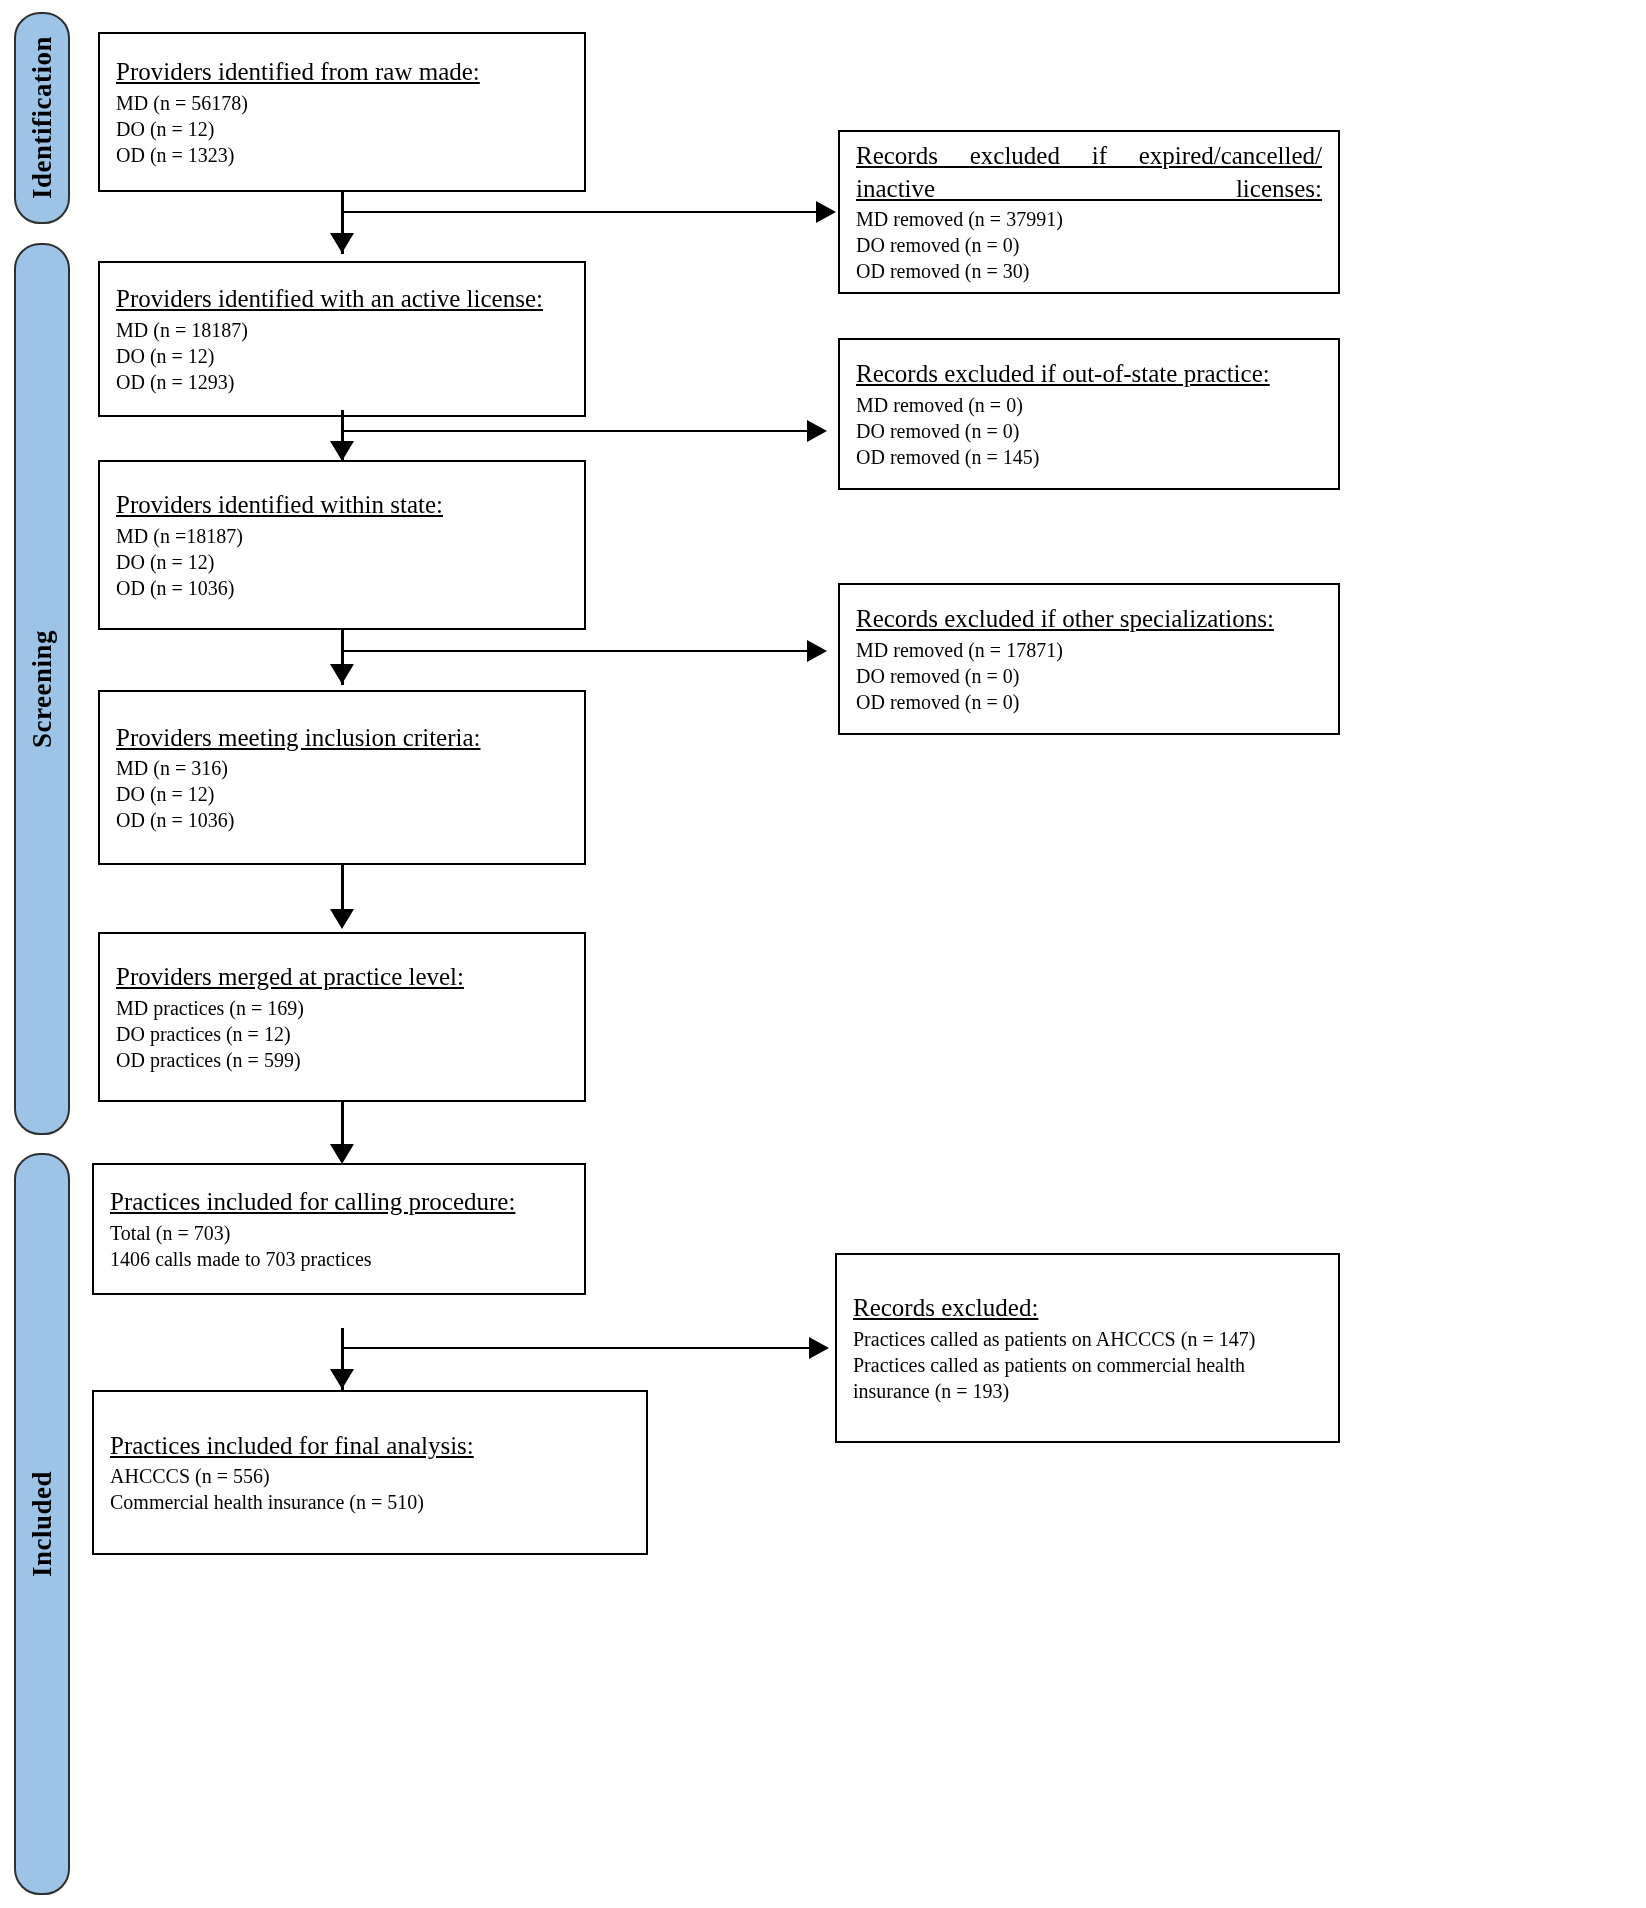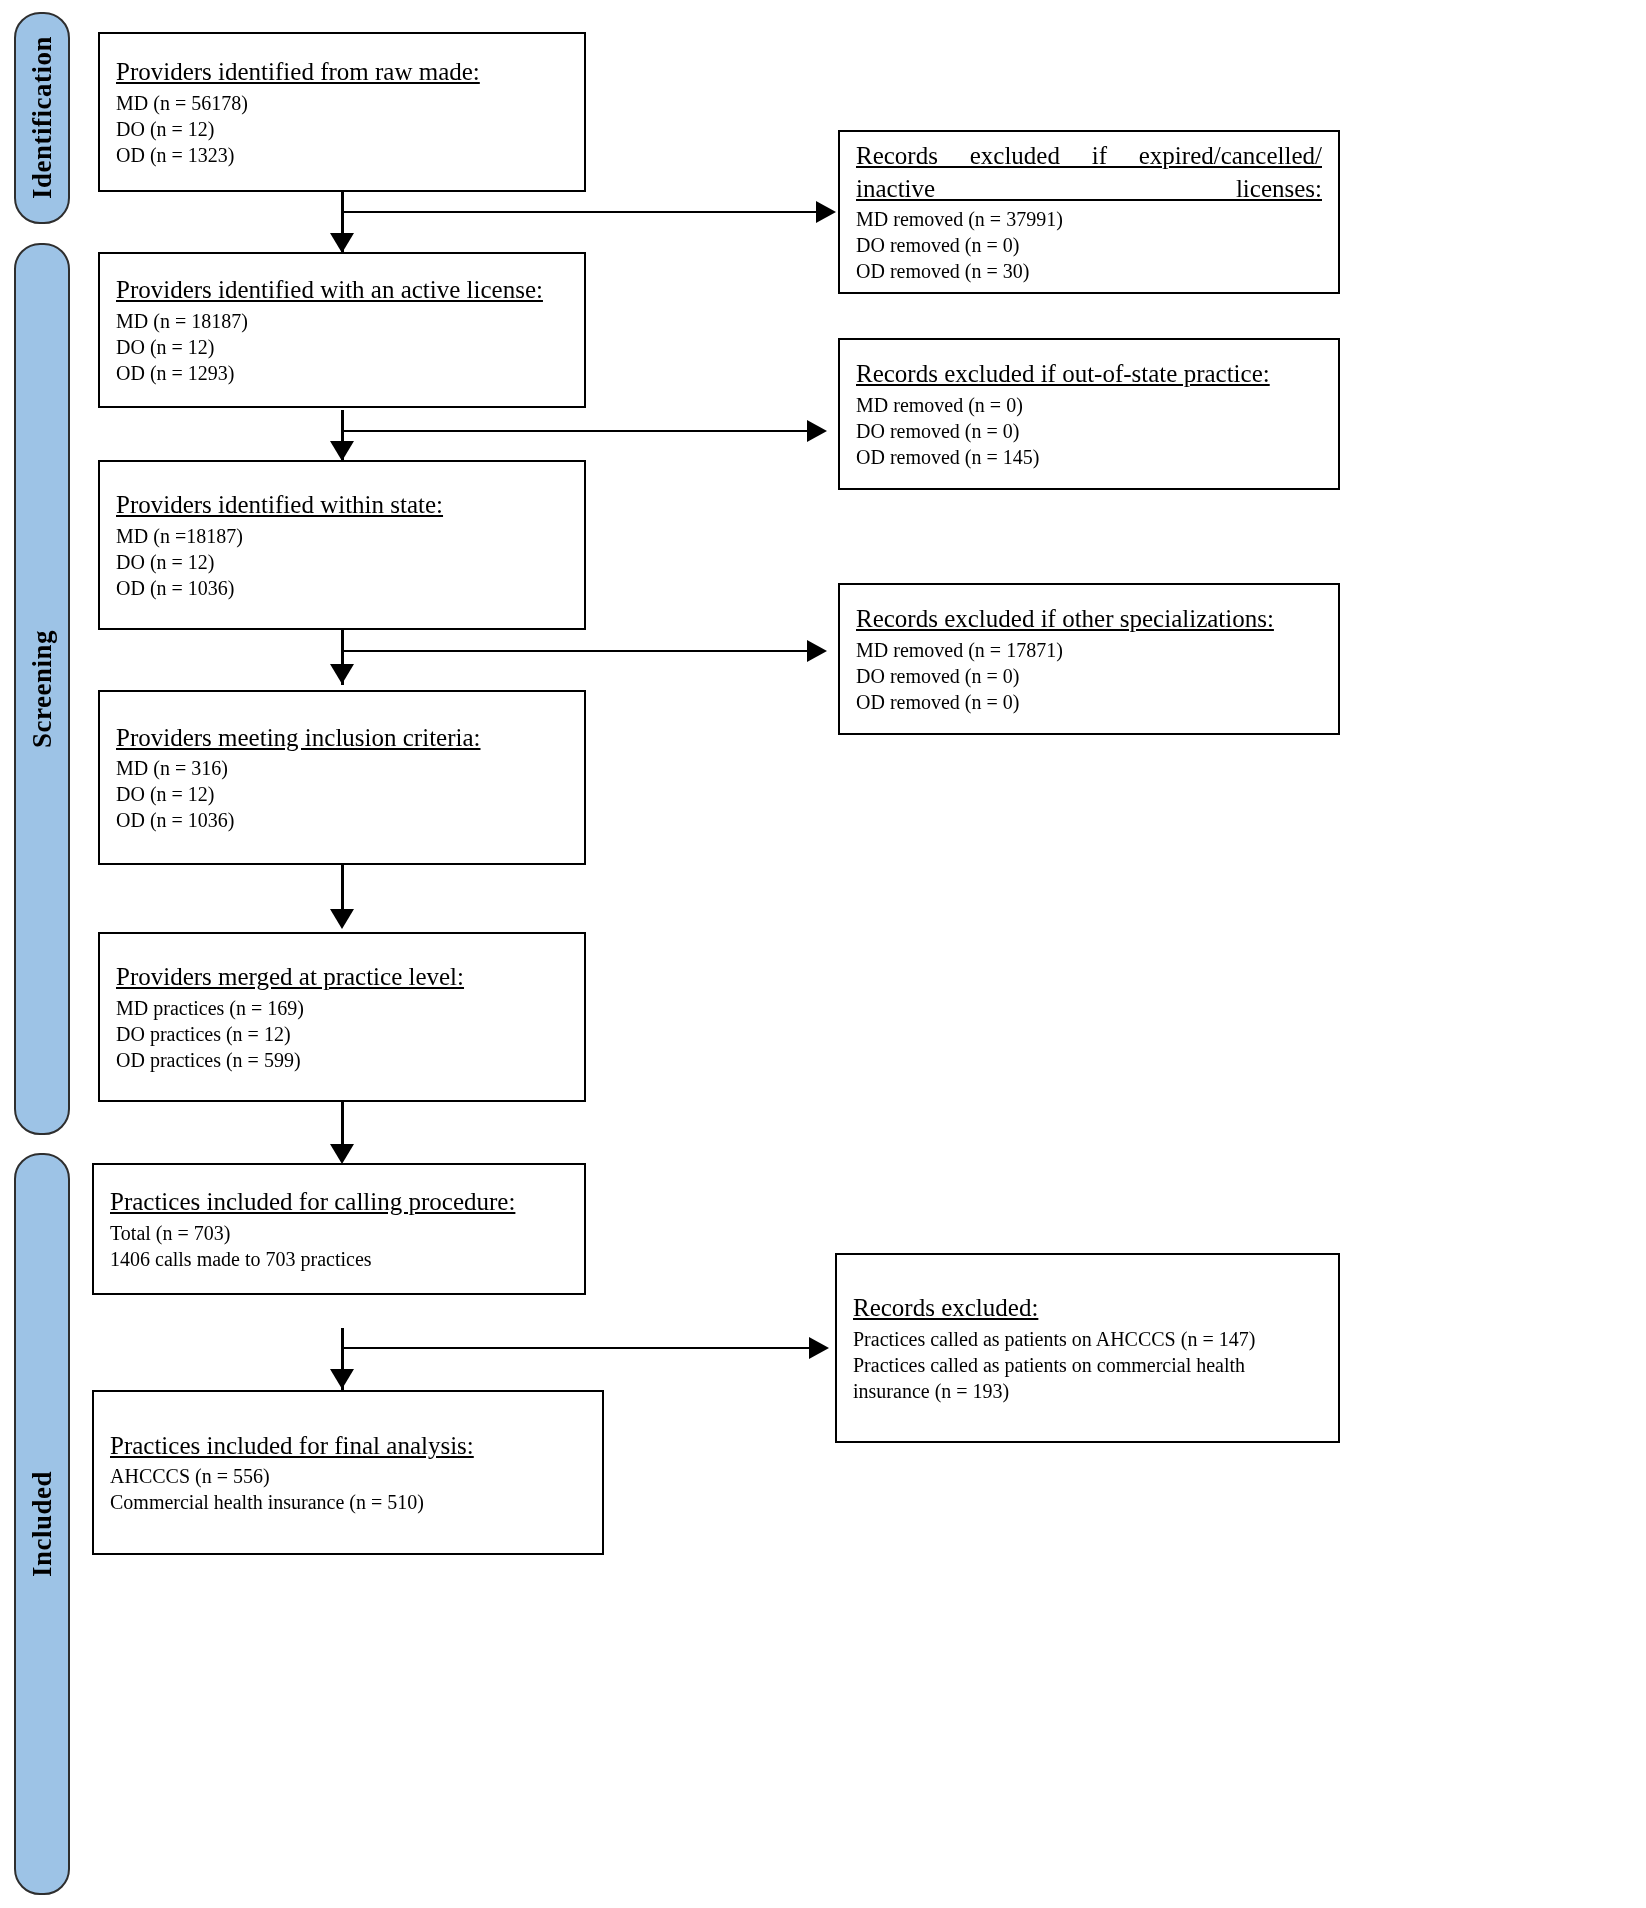--- a/index.html
+++ b/index.html
@@ -141,21 +141,21 @@
 
   <div class="flow-box" style="left:838px; top:130px; width:502px; height:164px;">
     <div class="box-inner justified">
       <div class="box-title spread">Records excluded if expired/cancelled/ inactive licenses:</div>
       <div class="box-line">MD removed (n = 37991)</div>
       <div class="box-line">DO removed (n = 0)</div>
       <div class="box-line">OD removed (n = 30)</div>
     </div>
   </div>
 
-  <div class="flow-box" style="left:98px; top:252px; width:488px; height:156px;">
+  <div class="flow-box" style="left:98px; top:261px; width:488px; height:156px;">
     <div class="box-inner">
       <div class="box-title">Providers identified with an active license:</div>
       <div class="box-line">MD (n = 18187)</div>
       <div class="box-line">DO (n = 12)</div>
       <div class="box-line">OD (n = 1293)</div>
     </div>
   </div>
 
   <div class="v-line" style="left:341px; top:410px; height:52px;"></div>
   <div class="h-line" style="left:341px; top:430px; width:468px;"></div>
@@ -232,21 +232,21 @@
   <div class="arrow-down" style="left:330px; top:1369px;"></div>
 
   <div class="flow-box" style="left:835px; top:1253px; width:505px; height:190px;">
     <div class="box-inner">
       <div class="box-title">Records excluded:</div>
       <div class="box-line wrap">Practices called as patients on AHCCCS (n = 147)</div>
       <div class="box-line wrap">Practices called as patients on commercial health insurance (n = 193)</div>
     </div>
   </div>
 
-  <div class="flow-box" style="left:92px; top:1390px; width:512px; height:165px;">
+  <div class="flow-box" style="left:92px; top:1390px; width:556px; height:165px;">
     <div class="box-inner">
       <div class="box-title">Practices included for final analysis:</div>
       <div class="box-line">AHCCCS (n = 556)</div>
       <div class="box-line">Commercial health insurance (n = 510)</div>
     </div>
   </div>
 
 </div>
 
 </body></html>

